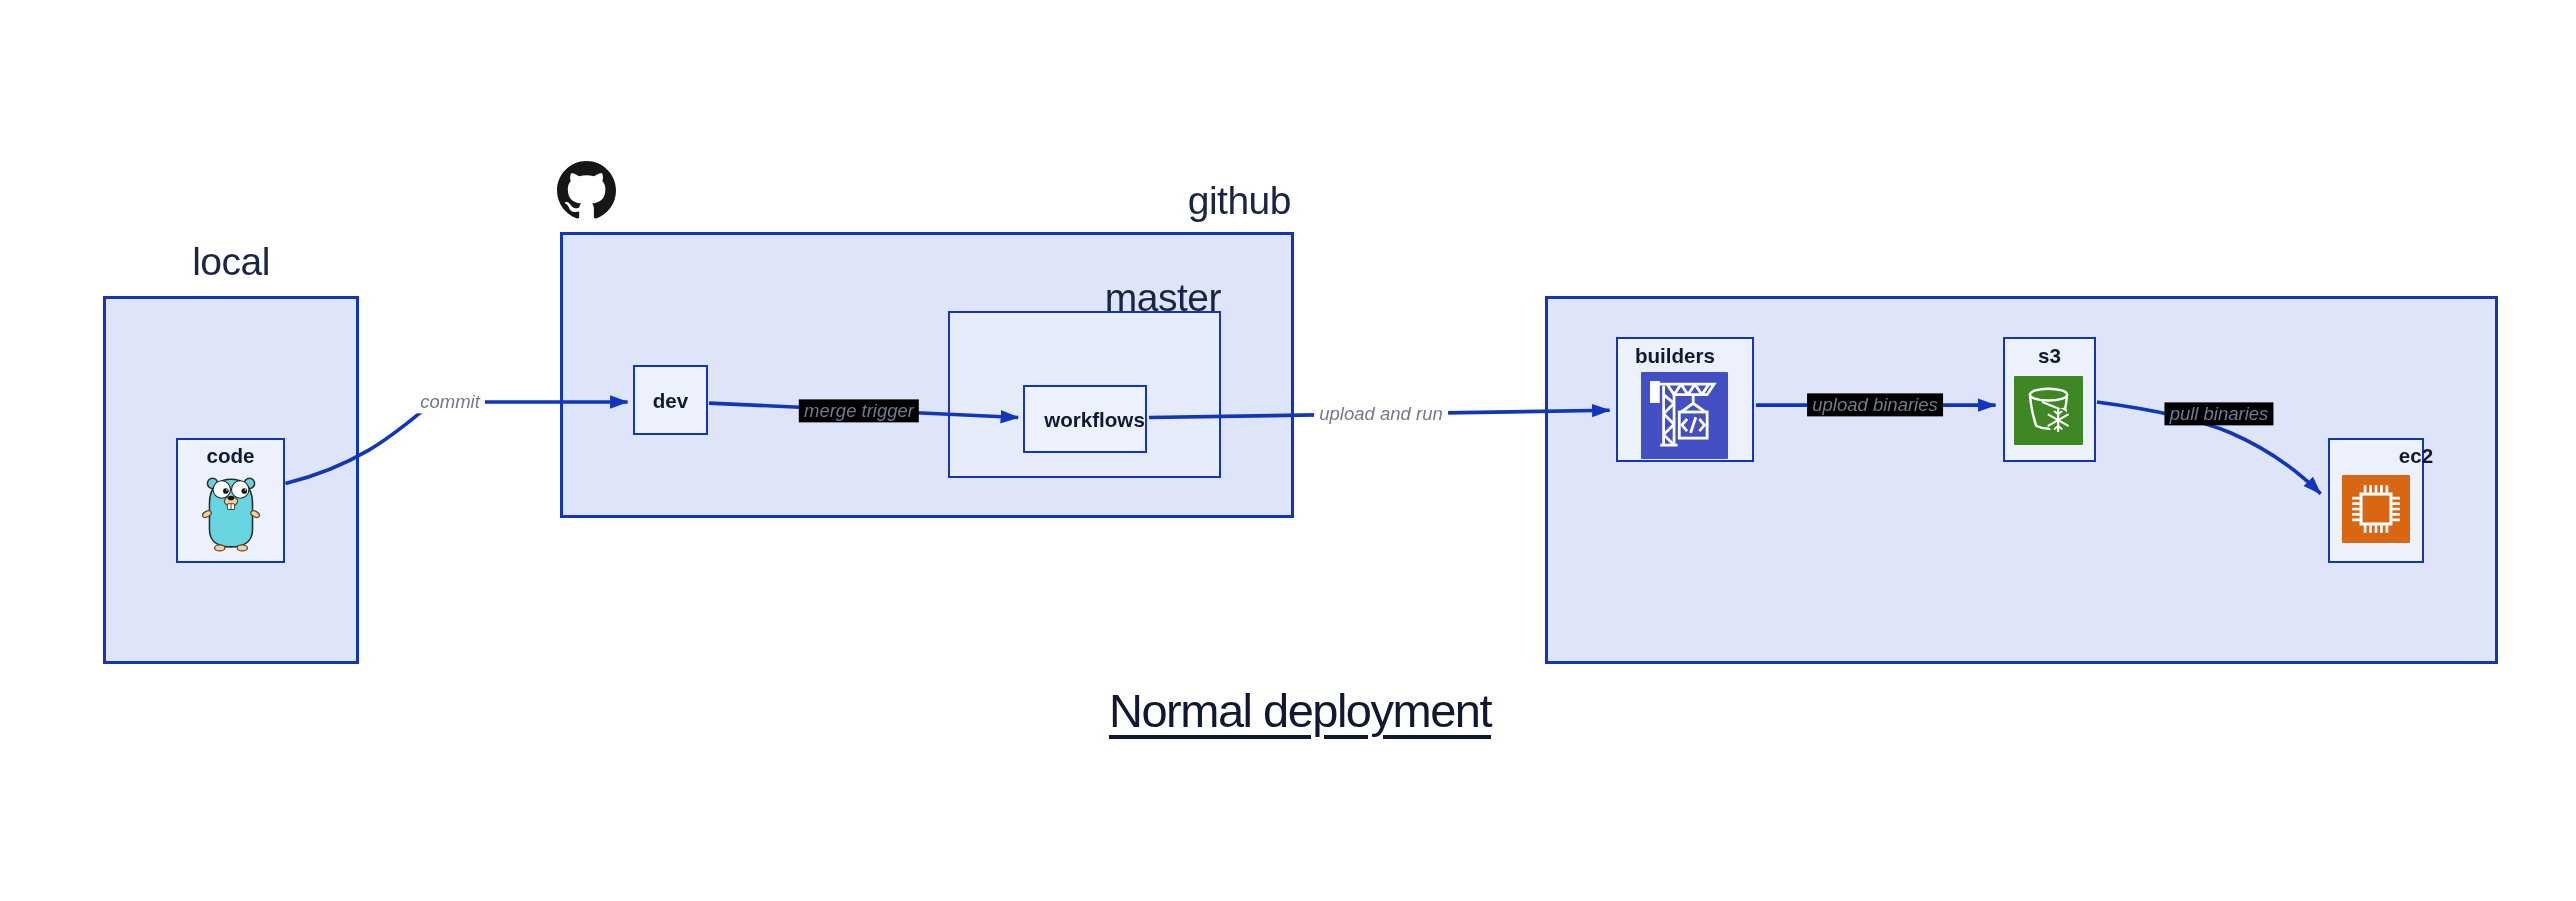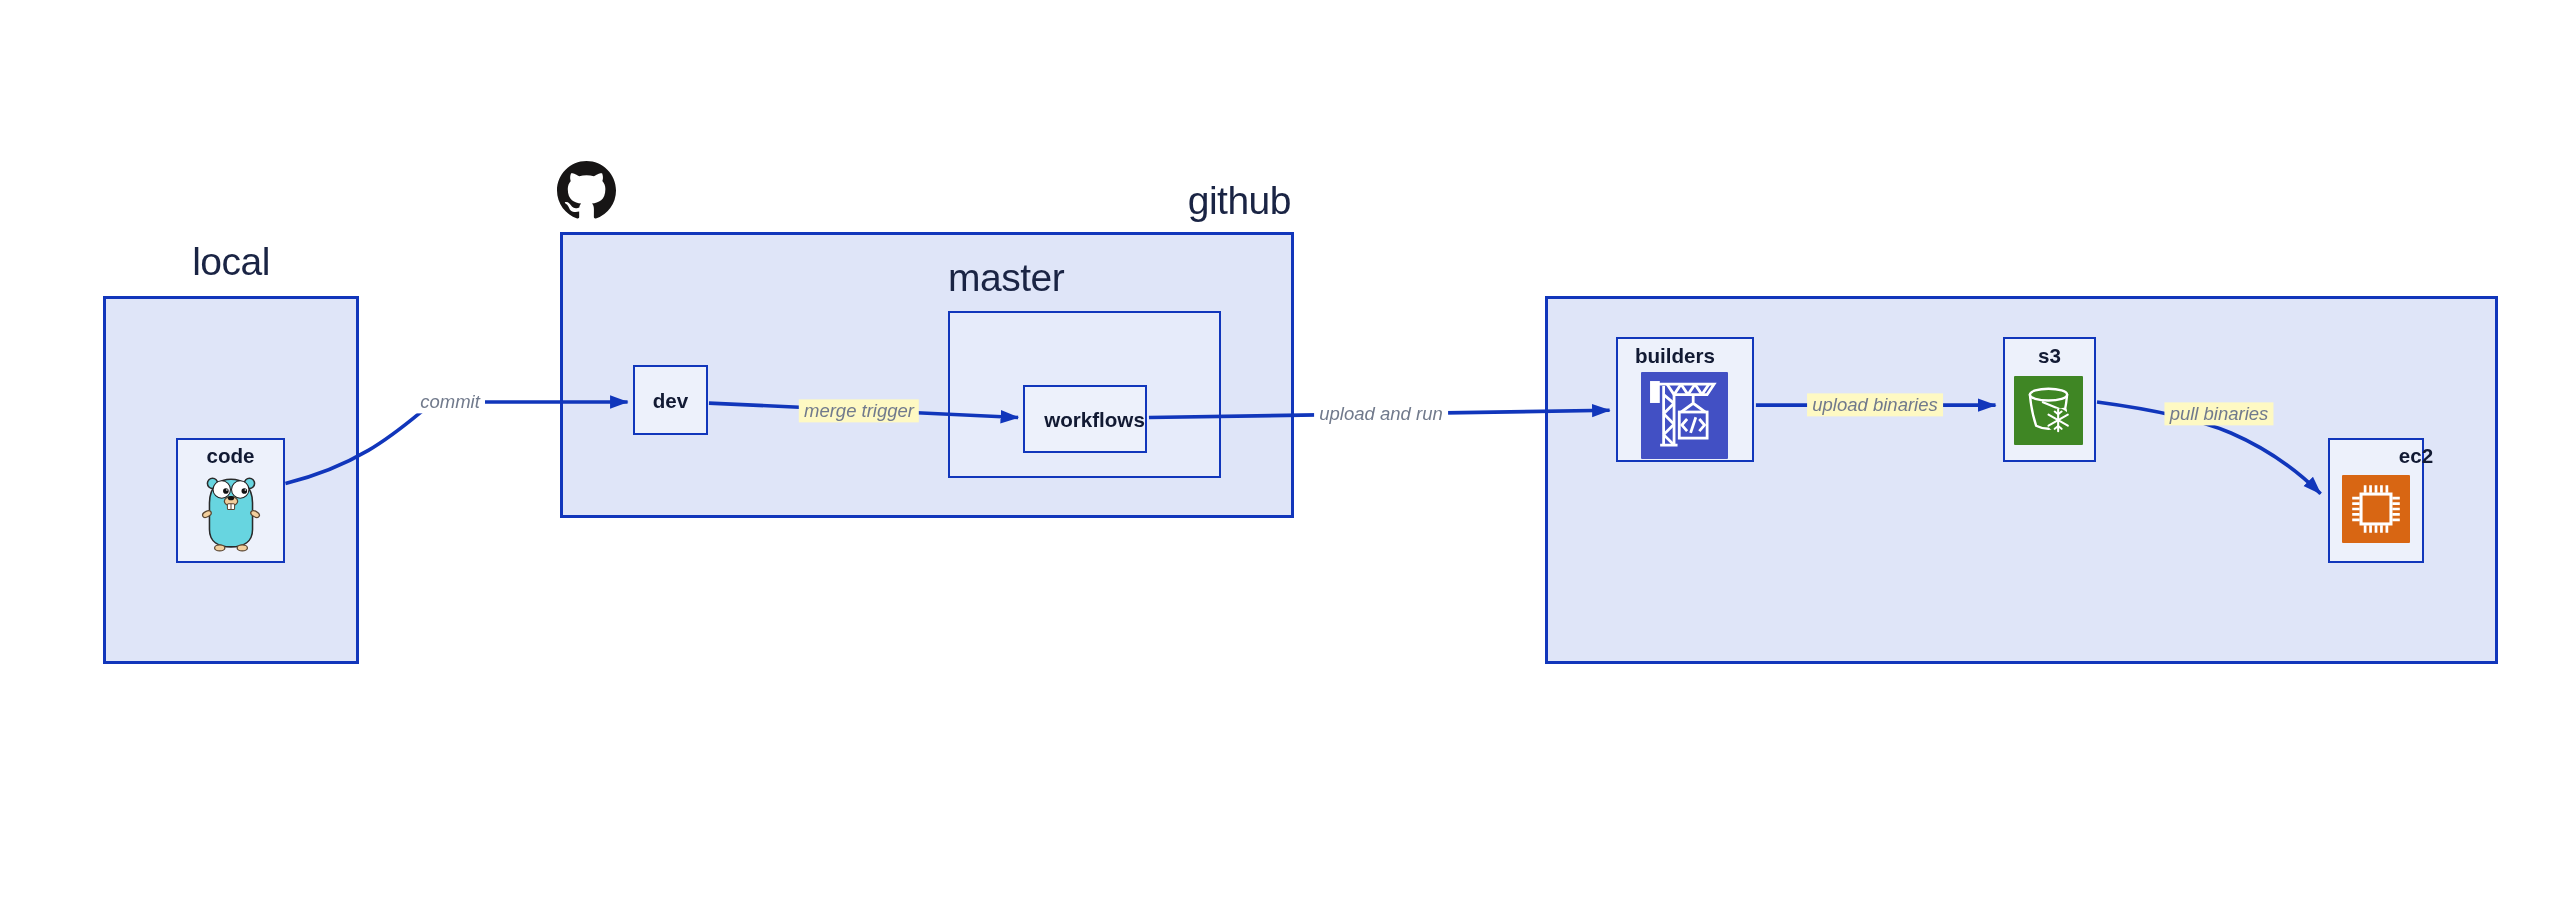--- a/index.html
+++ b/index.html
@@ -18,21 +18,21 @@
   .nlabel{
     position:absolute;z-index:4;color:#121a33;font-weight:bold;font-size:20.6px;
     line-height:1;text-align:center;white-space:nowrap;
   }
   .elabel{
     position:absolute;z-index:6;transform:translate(-50%,-50%);
     color:#717a8c;font-style:italic;font-size:18.5px;line-height:1.15;
     padding:1px 5.2px;white-space:nowrap;
   }
   .bg-white{background:#ffffff;}
-  .bg-panel{background:#fef9c3;}
+  .bg-panel{background:#000000;}
   .icon{position:absolute;z-index:4;}
   .svcicon{position:absolute;z-index:4;border-radius:1px;}
   .title{
     position:absolute;z-index:3;left:1300px;top:683px;transform:translateX(-50%);
     color:#101931;font-size:47px;letter-spacing:-1.5px;white-space:nowrap;
     text-decoration:underline;text-decoration-thickness:3.6px;text-underline-offset:8.2px;
   }
 </style>
 </head>
 <body>
@@ -46,21 +46,21 @@
 
   <div class="nbox" style="left:176px;top:438px;width:109px;height:125px;"></div>
   <div class="nbox" style="left:633px;top:365px;width:75px;height:70px;"></div>
   <div class="nbox" style="left:1023px;top:385px;width:124px;height:68px;"></div>
   <div class="nbox" style="left:1616px;top:337px;width:138px;height:125px;"></div>
   <div class="nbox" style="left:2003px;top:337px;width:93px;height:125px;"></div>
   <div class="nbox" style="left:2328px;top:438px;width:96px;height:125px;"></div>
 
   <div class="glabel" style="left:103px;width:256px;top:242px;text-align:center;">local</div>
   <div class="glabel" style="right:1313px;top:181px;text-align:right;">github</div>
-  <div class="glabel" style="left:948px;width:273px;top:258px;text-align:left;">master</div>
+  <div class="glabel" style="left:948px;width:273px;top:278px;text-align:right;">master</div>
 
   <div class="nlabel" style="left:176px;width:109px;top:446px;">code</div>
   <div class="nlabel" style="left:633px;width:75px;top:391px;">dev</div>
   <div class="nlabel" style="left:1023px;width:143px;top:410px;">workflows</div>
   <div class="nlabel" style="left:1616px;width:118px;top:346px;">builders</div>
   <div class="nlabel" style="left:2003px;width:93px;top:346px;">s3</div>
   <div class="nlabel" style="left:2328px;width:96px;top:446px;margin-left:40px;">ec2</div>
 
   <svg class="icon" style="left:557px;top:161px;" width="59" height="59" viewBox="0 0 16 16">
     <path fill="#171515" d="M8 0C3.58 0 0 3.58 0 8c0 3.54 2.29 6.53 5.47 7.59.4.07.55-.17.55-.38 0-.19-.01-.82-.01-1.49-2.01.37-2.53-.49-2.69-.94-.09-.23-.48-.94-.82-1.13-.28-.15-.68-.52-.01-.53.63-.01 1.08.58 1.23.82.72 1.21 1.87.87 2.33.66.07-.52.28-.87.51-1.07-1.78-.2-3.64-.89-3.64-3.95 0-.87.31-1.59.82-2.15-.08-.2-.36-1.02.08-2.12 0 0 .67-.21 2.2.82.64-.18 1.32-.27 2-.27s1.36.09 2 .27c1.53-1.04 2.2-.82 2.2-.82.44 1.1.16 1.92.08 2.12.51.56.82 1.27.82 2.15 0 3.07-1.87 3.75-3.65 3.95.29.25.54.73.54 1.48 0 1.07-.01 1.93-.01 2.2 0 .21.15.46.55.38A8.01 8.01 0 0 0 16 8c0-4.42-3.58-8-8-8z"></path>
@@ -142,15 +142,16 @@
       <path d="M4070 780 C4190 796 4268 814 4330 840 C4408 874 4462 916 4504 958" marker-end="url(#ah)"></path>
     </g>
   </svg>
 
   <div class="elabel bg-white" style="left:450px;top:402px;">commit</div>
   <div class="elabel bg-panel" style="left:859px;top:411px;">merge trigger</div>
   <div class="elabel bg-white" style="left:1381px;top:414px;">upload and run</div>
   <div class="elabel bg-panel" style="left:1875px;top:405px;">upload binaries</div>
   <div class="elabel bg-panel" style="left:2219px;top:414px;">pull binaries</div>
 
+  <div class="title">Normal deployment</div>
 
 </div>
 
 
 </body></html>

